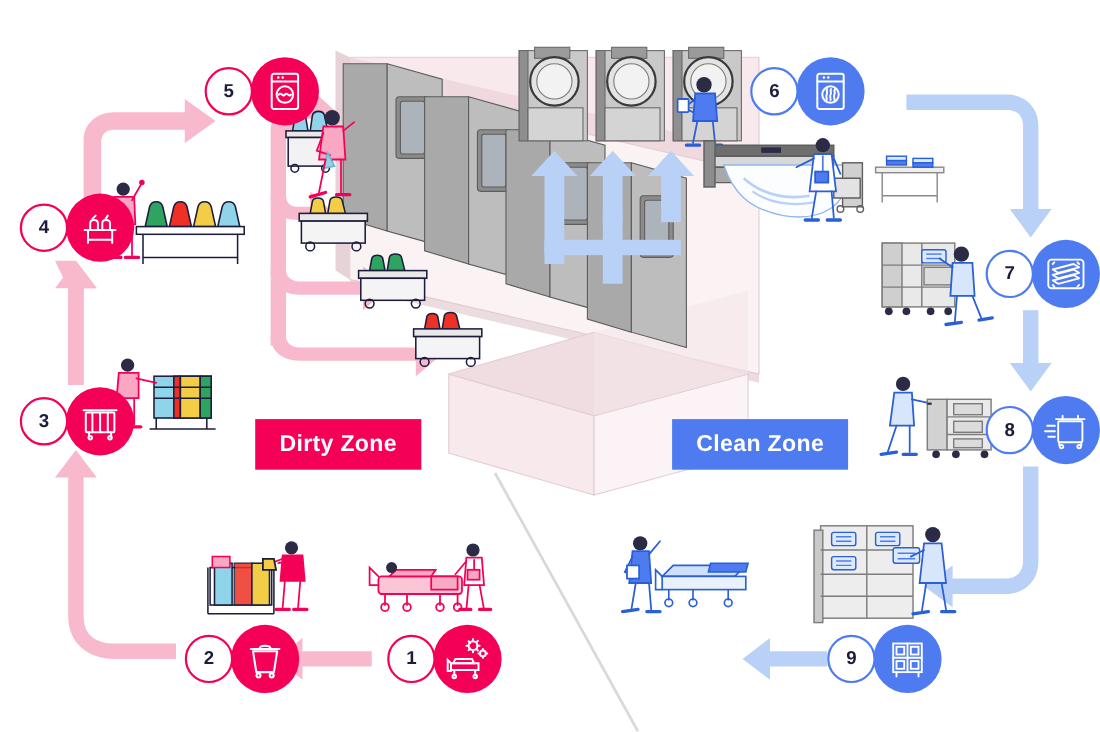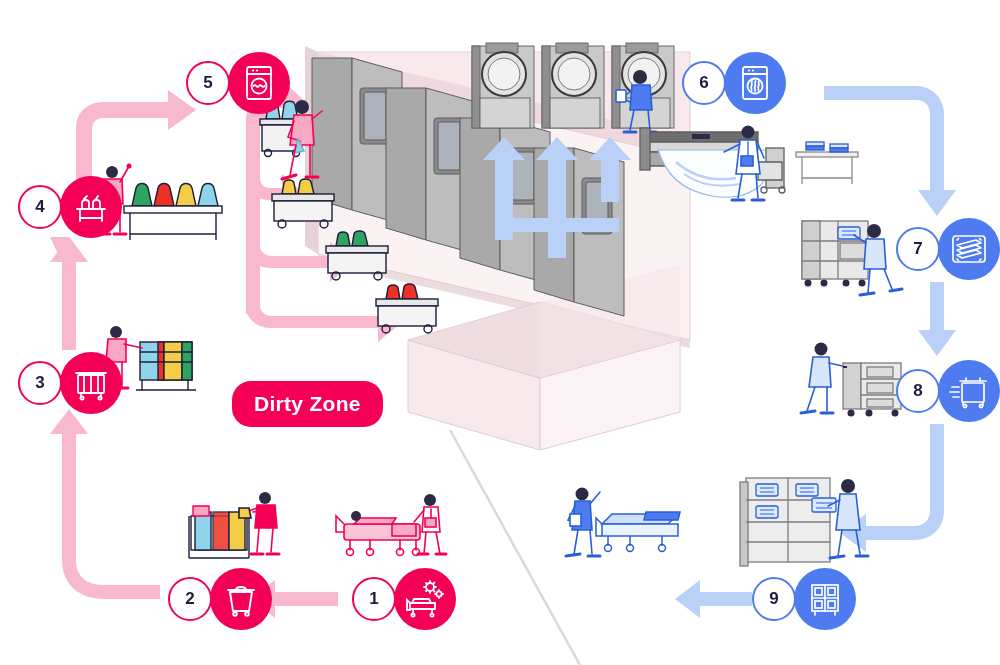--- a/index.html
+++ b/index.html
@@ -4,21 +4,21 @@
 <title>Hospital Laundry Workflow</title>
 <style>
   html,body{margin:0;padding:0;background:#ffffff;}
   body{width:1000px;height:665px;overflow:hidden;
        font-family:"Liberation Sans","DejaVu Sans",sans-serif;}
   #stage{position:relative;width:1000px;height:665px;background:#fff;}
 
   
   .zone-label{position:absolute;color:#fff;font-weight:bold;font-size:21px;
      letter-spacing:.3px;padding:11px 22px;white-space:nowrap;}
-  #dirty-zone-label{left:232px;top:381px;background:#F50057;border-radius:19px;}
+  #dirty-zone-label{left:232px;top:381px;background:#F50057;}
   #clean-zone-label{left:611px;top:381px;background:#4E7CF0;}
 
   
   .badge{position:absolute;width:104px;height:62px;}
   .badge .disc{position:absolute;right:0;top:0;width:62px;height:62px;border-radius:50%;}
   .badge .num{position:absolute;left:0;top:9px;width:44px;height:44px;border-radius:50%;
     background:#fff;display:flex;align-items:center;justify-content:center;
     font-size:17px;font-weight:bold;color:#1c1c3c;z-index:3;box-sizing:border-box;}
   .badge.pink .num{border:2.5px solid #F50057;}
   .badge.blue .num{border:2.5px solid #4E7CF0;}
@@ -583,14 +583,15 @@
         <rect x="8" y="20" width="7" height="7"></rect>
         <rect x="21" y="20" width="7" height="7"></rect>
         <path d="M8,30 L8,34 M28,30 L28,34"></path>
       </svg>
     </div>
     <div class="num">9</div>
   </div>
 
 
   <div class="zone-label" id="dirty-zone-label">Dirty Zone</div>
+  <div class="zone-label" id="clean-zone-label">Clean Zone</div>
 
 </div>
 
 </body></html>

